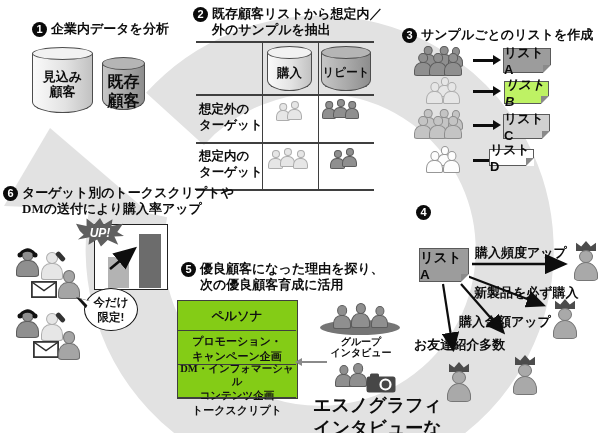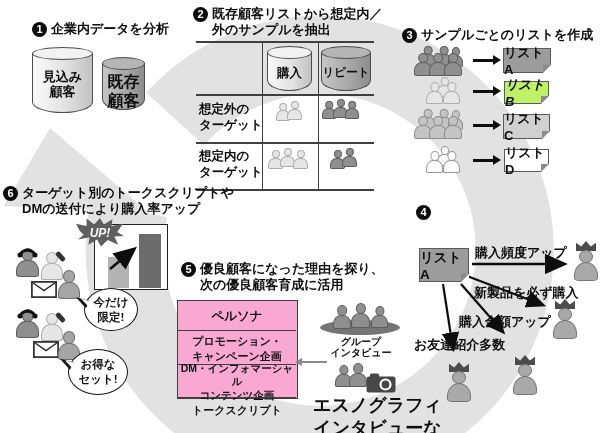--- a/index.html
+++ b/index.html
@@ -5,21 +5,21 @@
   html,body{margin:0;padding:0;background:#fff;}
   .canvas{
     position:relative;width:600px;height:433px;background:#fff;overflow:hidden;
     font-family:"Liberation Sans","DejaVu Sans",sans-serif;color:#111;
   }
   .abs{position:absolute;}
   
   .step-title{display:flex;gap:4px;font-size:13px;font-weight:bold;line-height:1.22;color:#0d0d0d;}
   .stepnum{flex:none;width:15px;height:15px;margin-top:1px;border-radius:50%;background:#0a0a0a;color:#fff;
     font-size:11px;line-height:15px;text-align:center;font-weight:bold;}
-  .tt{white-space:pre-line;}
+  .tt{white-space:pre-line;font-family:Liberation Serif, serif;}
   
   .cylinder{position:absolute;}
   .cyl-body{position:absolute;left:0;right:0;top:6px;bottom:0;border:1.4px solid #4d4d4d;border-top:none;
     border-radius:0 0 50% 50%/0 0 11px 11px;box-sizing:border-box;}
   .cyl-top{position:absolute;left:0;right:0;top:0;height:13px;border:1.4px solid #4d4d4d;border-radius:50%;box-sizing:border-box;}
   .cyl-light .cyl-body{background:linear-gradient(90deg,#fafafa,#e2e2e2 55%,#c2c2c2);}
   .cyl-light .cyl-top{background:#f2f2f2;}
   .cyl-dark .cyl-body{background:linear-gradient(90deg,#c6c6c6,#a8a8a8 55%,#8d8d8d);}
   .cyl-dark .cyl-top{background:#b5b5b5;}
   .cyl-label{position:absolute;left:0;right:0;text-align:center;font-weight:bold;color:#0d0d0d;white-space:pre-line;line-height:1.18;}
@@ -201,21 +201,21 @@
   </div>
   <div class="harrow" style="left:473px;top:124px;width:20px"></div>
   <div class="listbox lb-med" style="left:503px;top:114px;width:47px;height:25px">リストC</div>
 
   <div class="abs" style="left:424px;top:146px;width:44px;height:28px">
     <span class="person p-white" style="left:13px;top:0;width:15px;height:20px"></span>
     <span class="person p-white" style="left:2px;top:5px;width:17px;height:22px"></span>
     <span class="person p-white" style="left:19px;top:5px;width:17px;height:22px"></span>
   </div>
   <div class="harrow" style="left:473px;top:159px;width:20px"></div>
-  <div class="listbox lb-white" style="left:504px;top:149px;width:45px;height:23px">リストD</div>
+  <div class="listbox lb-white" style="left:489px;top:149px;width:45px;height:17px">リストD</div>
 
   <div class="abs step-title" style="left:416px;top:204px">
     <span class="stepnum">4</span>
   </div>
   <div class="listbox lb-dark" style="left:419px;top:248px;width:50px;height:34px;font-size:13.5px">リストA</div>
   <div class="lbl" style="left:475px;top:244px;font-size:13px">購入頻度アップ</div>
   <div class="lbl" style="left:474px;top:284px;font-size:13px">新製品を必ず購入</div>
   <div class="lbl" style="left:459px;top:313px;font-size:13px">購入金額アップ</div>
   <div class="lbl" style="left:414px;top:336px;font-size:13px">お友達紹介多数</div>
 
@@ -238,21 +238,21 @@
     <span class="crown"></span>
       <span class="head"></span>
       <span class="body"></span>
   </div>
 
   <div class="abs step-title" style="left:181px;top:261px">
     <span class="stepnum">5</span>
     <span class="tt">優良顧客になった理由を探り、
 次の優良顧客育成に活用</span>
   </div>
-  <div class="abs" style="left:177px;top:300px;width:121px;height:99px;border:1.4px solid #3f3f3f;box-sizing:border-box;background:#f9a8d4">
+  <div class="abs" style="left:177px;top:300px;width:121px;height:99px;border:1.4px solid #3f3f3f;box-sizing:border-box;background:#84cc16">
     <div class="abs" style="left:0;top:0;width:118px;height:30px;display:flex;align-items:center;justify-content:center;font-size:12.5px;font-weight:bold">ペルソナ</div>
     <div class="hline" style="left:0;top:29px;width:118px;height:1.3px"></div>
     <div class="abs tt" style="left:0;top:31px;width:118px;height:33px;display:flex;align-items:center;justify-content:center;text-align:center;font-size:11px;font-weight:bold;line-height:1.3">プロモーション・
 キャンペーン企画</div>
     <div class="hline" style="left:0;top:63px;width:118px;height:1.3px"></div>
     <div class="abs tt" style="left:0;top:65px;width:118px;height:32px;display:flex;align-items:center;justify-content:center;text-align:center;font-size:10.5px;font-weight:bold;line-height:1.3">DM・インフォマーシャル
 コンテンツ企画</div>
     <div class="hline" style="left:0;top:96px;width:118px;height:1.3px"></div>
     <div class="abs" style="left:0;top:97px;width:118px;height:25px;display:flex;align-items:center;justify-content:center;font-size:11px;font-weight:bold">トークスクリプト</div>
   </div>
@@ -327,16 +327,14 @@
         <circle cx="18.5" cy="12" r="2.5" fill="#111"></circle>
     </svg>
     <span class="person p-light" style="left:33px;top:12px;width:22px;height:28px"></span>
     <span class="phone" style="left:50px;top:11px"></span>
     <svg class="icon" style="left:25px;top:40px" width="26" height="17" viewBox="0 0 26 17">
       <rect x="0.9" y="0.9" width="24.2" height="15.2" fill="#fff" stroke="#2b2b2b" stroke-width="1.7"></rect>
       <path d="M1.5 1.5 L13 9.5 L24.5 1.5" fill="none" stroke="#2b2b2b" stroke-width="1.5"></path>
     </svg>
     <span class="person p-med" style="left:50px;top:30px;width:22px;height:29px;--pc:#a5a5a5;--pb:#6f6f6f"></span>
   </div>
-  <div class="bubble" style="left:68px;top:349px;width:60px;height:46px">お得な
-セット!</div>
 
 </div>
 
 </body></html>

